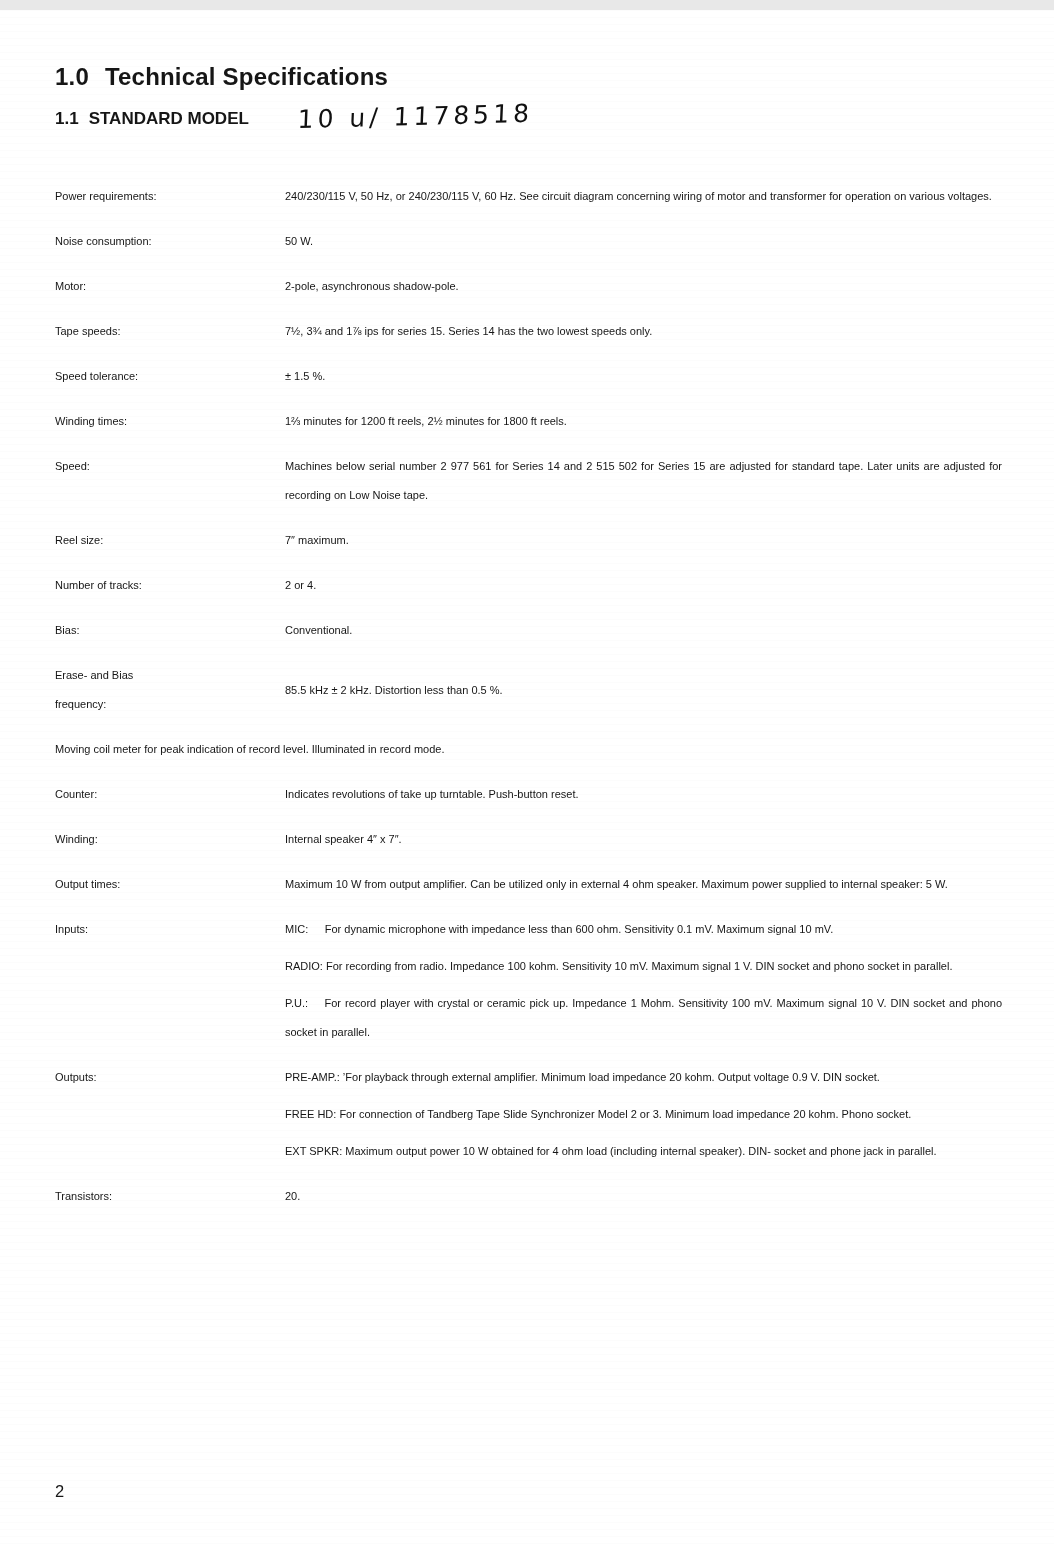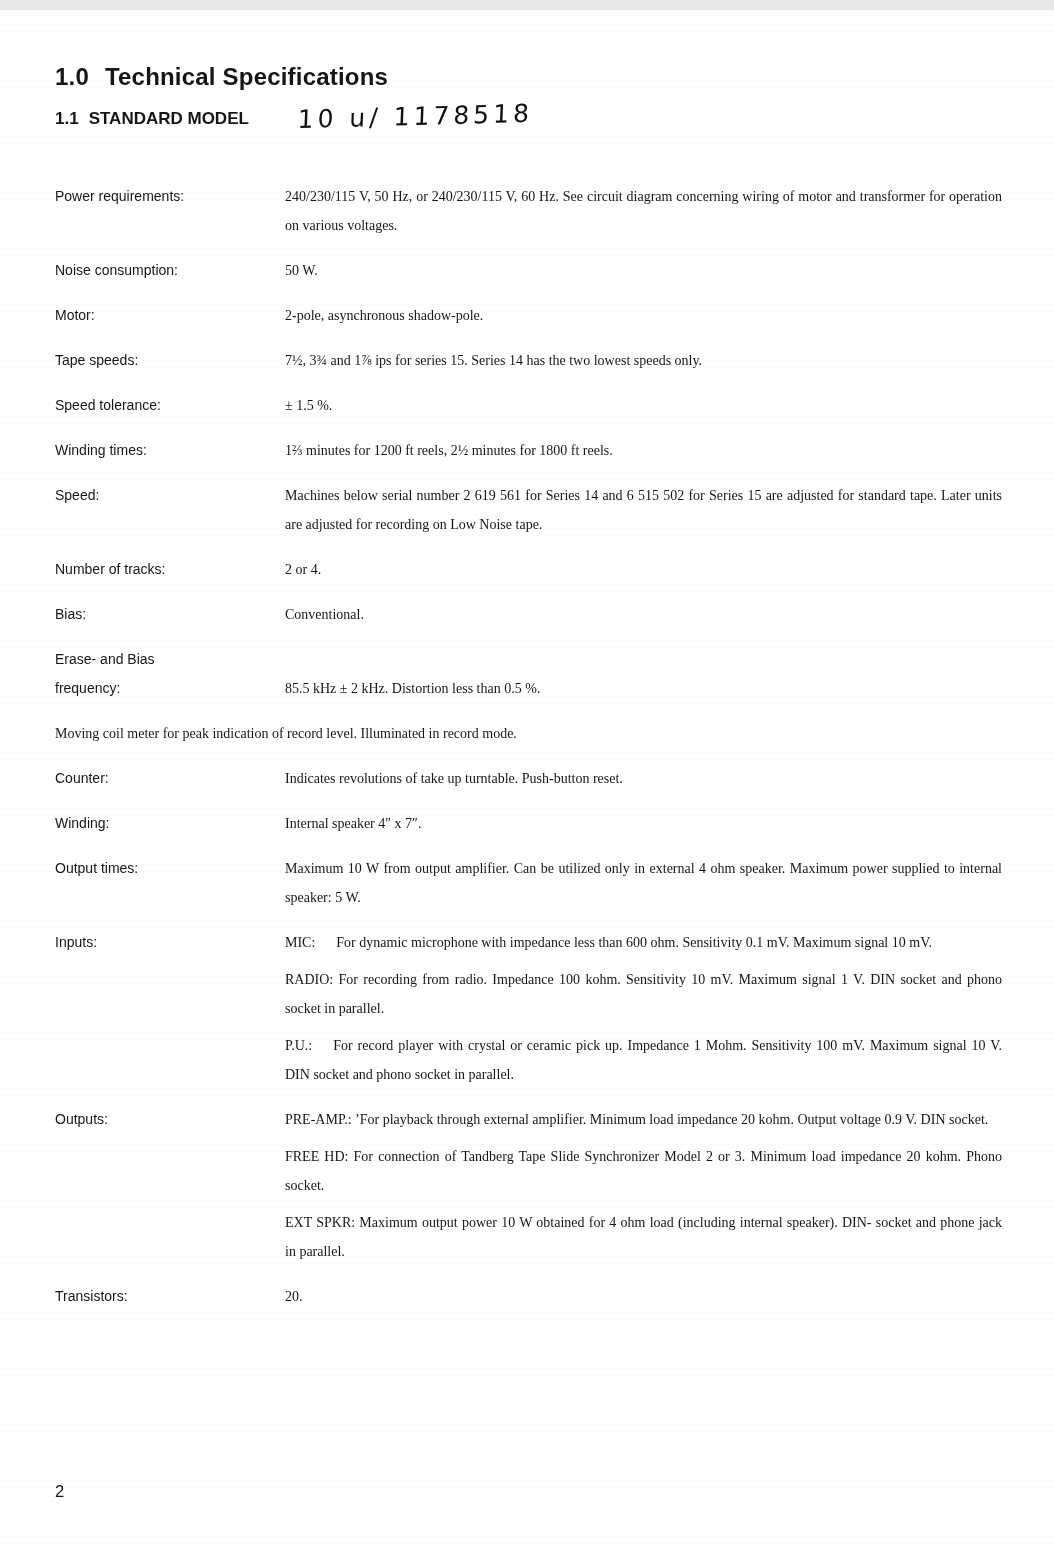--- a/index.html
+++ b/index.html
@@ -53,28 +53,28 @@
     margin-left: 48px;
     font-family: "DejaVu Sans", sans-serif;
     font-size: 25px;
     font-weight: normal;
     letter-spacing: 4px;
     transform: rotate(-1.5deg) skewX(-4deg);
     transform-origin: left bottom;
     vertical-align: -4px;
     color: #101010;
   }
-  .specs { margin-top: 40px; font-size: 14px; line-height: 29px; }
+  .specs { margin-top: 40px; font-size: 11px; line-height: 29px; }
   .row { display: flex; margin-bottom: 16px; }
-  .row.align-end { align-items: flex-end; }
+  .row.align-end { align-items: center; }
   .label {
     flex: 0 0 230px;
     white-space: pre-line;
   }
-  .value { flex: 1 1 auto; font-family: Liberation Serif, serif; }
+  .value { flex: 1 1 auto; }
   .value p {
     margin: 0 0 8px 0;
     text-align: justify;
   }
   .value p:last-child { margin-bottom: 0; }
   .page-number {
     position: absolute;
     left: 55px;
     top: 1472px;
     font-size: 16.5px;
@@ -134,24 +134,30 @@
       <div class="row">
         <div class="label">Winding times:</div>
         <div class="value">
           <p>1⅔ minutes for 1200 ft reels, 2½ minutes for 1800 ft reels.</p>
         </div>
       </div>
 
       <div class="row">
         <div class="label">Speed:</div>
         <div class="value">
-          <p>Machines below serial number 2 619 561 for Series 14 and 6 515 502 for Series 15 are adjusted for standard tape. Later units are adjusted for recording on Low Noise tape.</p>
-        </div>
-      </div>
-
+          <p>Machines below serial number 2 977 561 for Series 14 and 2 515 502 for Series 15 are adjusted for standard tape. Later units are adjusted for recording on Low Noise tape.</p>
+        </div>
+      </div>
+
+      <div class="row">
+        <div class="label">Reel size:</div>
+        <div class="value">
+          <p>7″ maximum.</p>
+        </div>
+      </div>
 
       <div class="row">
         <div class="label">Number of tracks:</div>
         <div class="value">
           <p>2 or 4.</p>
         </div>
       </div>
 
 
       <div class="row">

